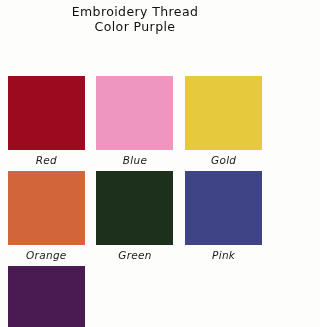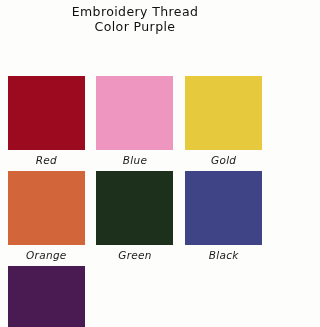--- a/index.html
+++ b/index.html
@@ -104,21 +104,21 @@
       <div class="swatch-label">Orange</div>
     </div>
 
     <div class="swatch-cell">
       <div class="swatch-chip" style="background-color: rgb(28, 48, 28);"></div>
       <div class="swatch-label">Green</div>
     </div>
 
     <div class="swatch-cell">
       <div class="swatch-chip" style="background-color: rgb(62, 68, 133);"></div>
-      <div class="swatch-label">Black</div>
+      <div class="swatch-label">Pink</div>
     </div>
 
     <div class="swatch-cell">
       <div class="swatch-chip" style="background-color: rgb(74, 27, 82);"></div>
     </div>
 
 
 
   </div>
 </div>

